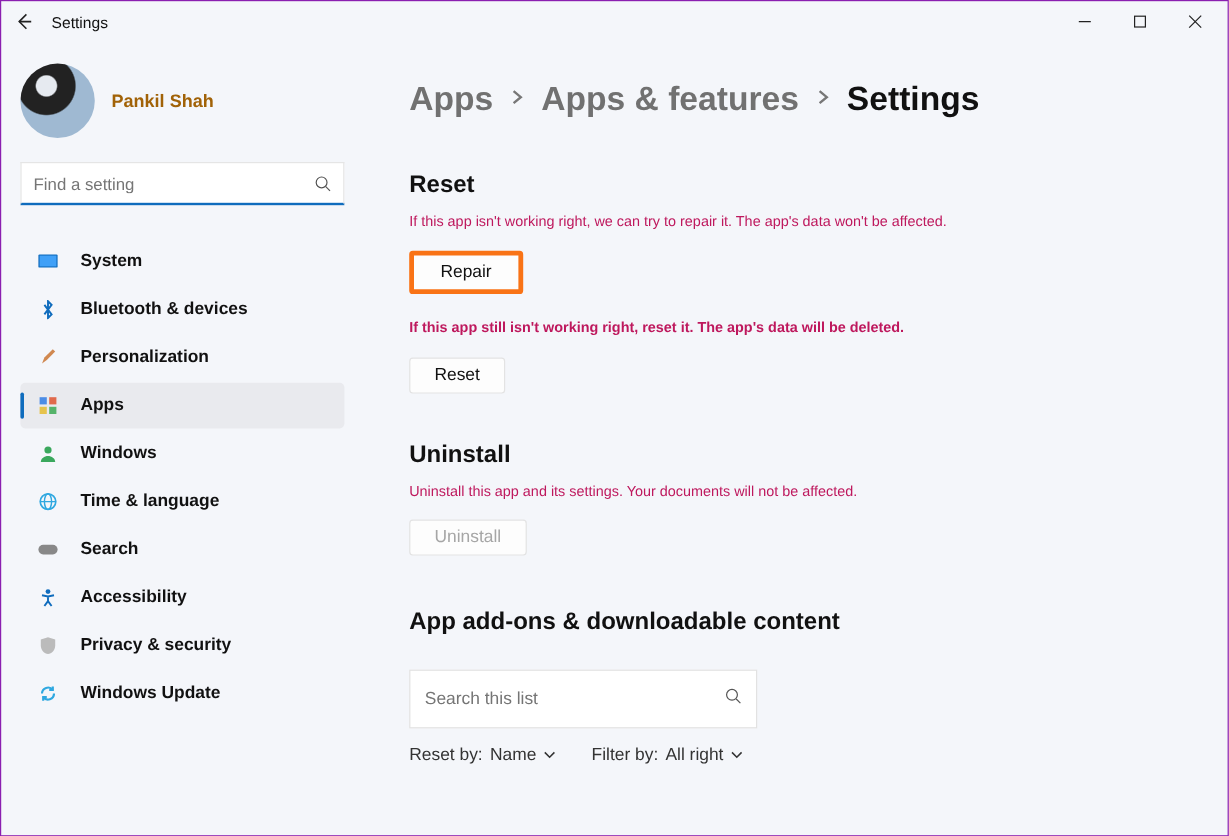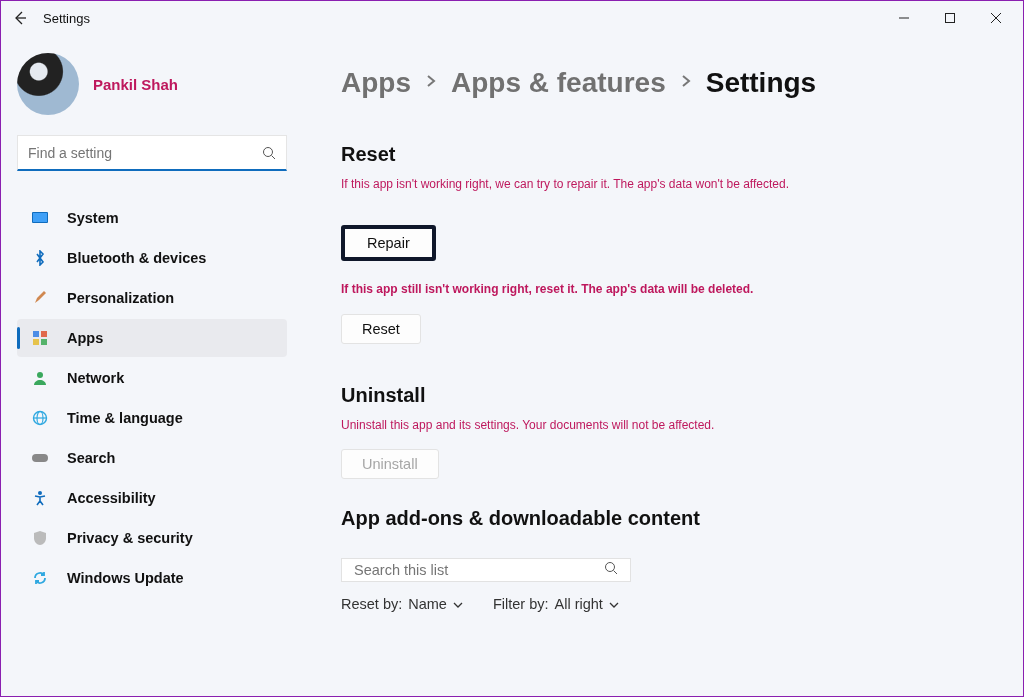--- a/index.html
+++ b/index.html
@@ -21,21 +21,21 @@
   .winctrl svg { stroke:#222; }
   
   .layout { display:flex; height: calc(697px - 34px); }
   .sidebar { width: 300px; padding: 18px 14px 0 16px; }
   .profile { display:flex; align-items:center; gap:14px; margin-bottom: 20px; }
   .avatar {
     width:62px; height:62px; border-radius:50%;
     background: radial-gradient(circle at 35% 30%, #e6eaf0 0 14%, #222 16% 40%, #9fb9d2 42% 100%);
     background-size:cover;
   }
-  .profile-name { font-size:15px; font-weight:600; color:#be185d; }
+  .profile-name { font-size:15px; font-weight:600; color:#a16207; }
   .searchbox {
     display:flex; align-items:center; justify-content:flex-start;
     background:#fff; border:1px solid #e5e5e5; height:36px; padding:0 10px;
     border-bottom:2px solid #0f6cbd; margin-bottom: 28px;
   }
   .searchbox input {
     border:none; outline:none; flex:1; font-size:14px; color:#777; background:transparent;
   }
   .search-icon { width:14px; height:14px; }
   .nav { display:flex; flex-direction:column; gap:2px;font-weight:bold; }
@@ -53,26 +53,26 @@
   .breadcrumbs { display:flex; align-items:center; gap:14px; margin-bottom: 44px; }
   .breadcrumbs .crumb { font-size:28px; font-weight:600; color:#717171; cursor:pointer; }
   .breadcrumbs .crumb.current { color:#111; cursor:default; }
   .breadcrumbs .chev { color:#717171; }
   h2.section { font-size:20px; font-weight:600; color:#111; margin-bottom:10px; }
   p.desc { font-size:12px; color:#be185d; line-height:1.4; max-width:480px; margin-bottom:16px; }
   .btn {
     background:#fdfdfd; border:1px solid #e3e3e3; border-radius:3px;
     padding:6px 20px; font-size:14.5px; cursor:pointer; color:#111;
   }
-  .btn.highlight { border:4px solid #0f172a; padding:6px 22px;margin-top:16px; }
+  .btn.highlight { border:4px solid #f97316; padding:6px 22px; }
   .btn.disabled { color:#a6a6a6; cursor:default; }
   .block { margin-bottom: 26px; }
   .addons-search {
     display:flex; align-items:center; justify-content:space-between;
-    border:1px solid #e2e2e2; background:#fff; width:290px; height:24px; padding:0 12px;
+    border:1px solid #e2e2e2; background:#fff; width:290px; height:49px; padding:0 12px;
     margin-bottom:14px;
   }
   .addons-search input { border:none; outline:none; flex:1; font-size:14.5px; color:#888; background:transparent; }
   .filters { display:flex; gap:30px; font-size:14.5px; color:#333; }
   .filters .opt { display:flex; align-items:center; gap:6px; cursor:pointer; }
   .filters .lbl { color:#333; }
   .filters .val { font-weight:500; }
 </style>
 </head>
 <body>
@@ -160,21 +160,21 @@
           </span>
         <span>Apps</span>
       </div>
       <div class="nav-item">
         <span class="nav-icon">
             <svg width="16" height="16" viewBox="0 0 16 16">
               <circle cx="8" cy="5" r="3" fill="#3aa85d"></circle>
               <path d="M2 15c0-3 3-5 6-5s6 2 6 5" fill="#3aa85d"></path>
             </svg>
           </span>
-        <span>Network</span>
+        <span>Windows</span>
       </div>
       <div class="nav-item">
         <span class="nav-icon">
             <svg width="16" height="16" viewBox="0 0 16 16">
               <circle cx="8" cy="8" r="6.5" fill="none" stroke="#2fa8e0" stroke-width="1.4"></circle>
               <ellipse cx="8" cy="8" rx="3" ry="6.5" fill="none" stroke="#2fa8e0" stroke-width="1.2"></ellipse>
               <line x1="1.5" y1="8" x2="14.5" y2="8" stroke="#2fa8e0" stroke-width="1.2"></line>
             </svg>
           </span>
         <span>Time &amp; language</span>
@@ -236,21 +236,21 @@
       <p class="desc" style="margin-top:20px;max-width:560px;font-weight:bold;">If this app still isn't working right, reset it. The app's data will be deleted.</p>
       <button class="btn">Reset</button>
     </div>
 
     <div class="block" style="margin-top:40px;">
       <h2 class="section">Uninstall</h2>
       <p class="desc" style="max-width:560px;">Uninstall this app and its settings. Your documents will not be affected.</p>
       <button class="btn disabled">Uninstall</button>
     </div>
 
-    <div class="block" style="margin-top:28px;">
+    <div class="block" style="margin-top:44px;">
       <h2 class="section" style="font-size:20px;">App add-ons &amp; downloadable content</h2>
       <div style="height:18px;"></div>
       <div class="addons-search">
         <input type="text" placeholder="Search this list" style="">
         <span><svg width="14" height="14" viewBox="0 0 14 14">
               <circle cx="6" cy="6" r="4.5" fill="none" stroke="#555" stroke-width="1"></circle>
               <line x1="9.5" y1="9.5" x2="13" y2="13" stroke="#555" stroke-width="1"></line>
             </svg></span>
       </div>
       <div class="filters">

